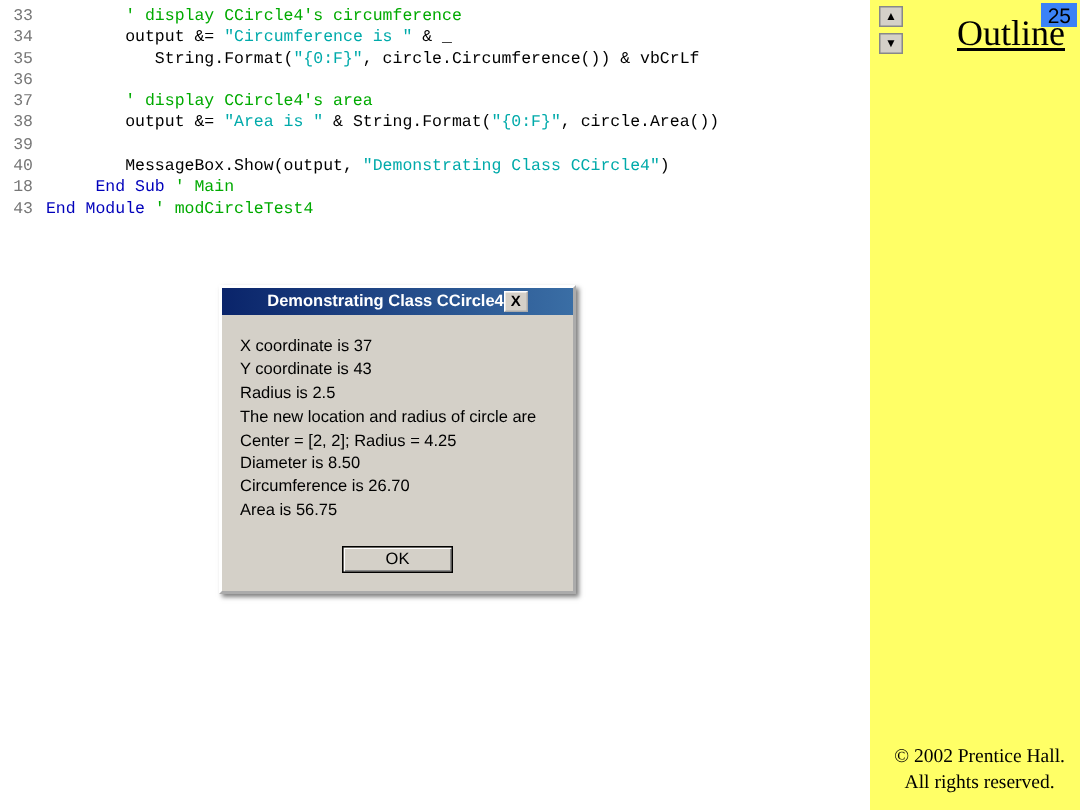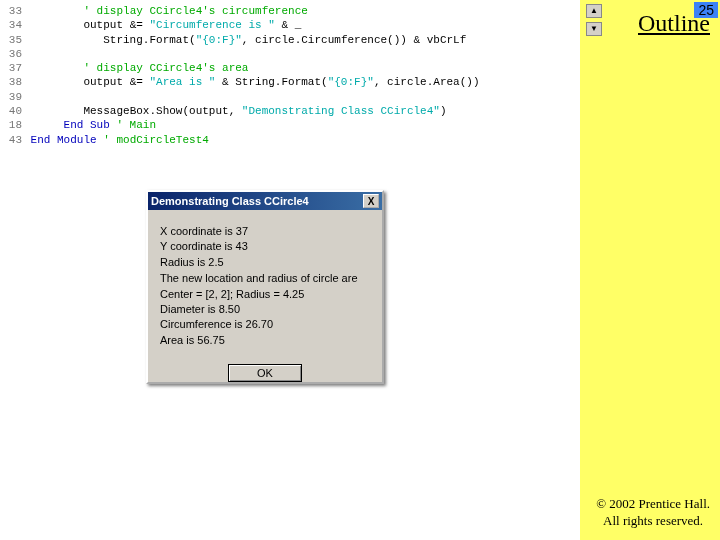--- a/index.html
+++ b/index.html
@@ -101,21 +101,21 @@
     box-shadow: 2px 2px 3px rgba(0,0,0,0.5);
     font-family: Tahoma, sans-serif;
     font-size: 11px;
   }
   .titlebar {
     background: linear-gradient(to right, #0a246a, #3a6ea5);
     color: #fff;
     padding: 2px 3px;
     display: flex;
     align-items: center;
-    justify-content: space-between;
+    justify-content: center;
     font-weight: bold;
     font-size: 11px;
   }
   .close-btn {
     background: #d4d0c8;
     border: 1px outset #fff;
     width: 16px;
     height: 14px;
     color: #000;
     font-size: 10px;
@@ -126,21 +126,21 @@
     font-family: Arial;
   }
   .dialog-body {
     padding: 14px 12px 10px;
     color: #000;
     line-height: 1.4;
   }
   .dialog-body p { margin-bottom: 0; white-space: pre-line; }
   .btn-row {
     text-align: center;
-    padding: 6px 0 0;
+    padding: 6px 0 12px;
   }
   .ok-btn {
     background: #d4d0c8;
     border: 1px solid #000;
     box-shadow: inset 1px 1px 0 #fff, inset -1px -1px 0 #888;
     padding: 2px 28px;
     font-family: Tahoma, sans-serif;
     font-size: 11px;
   }
 </style>

